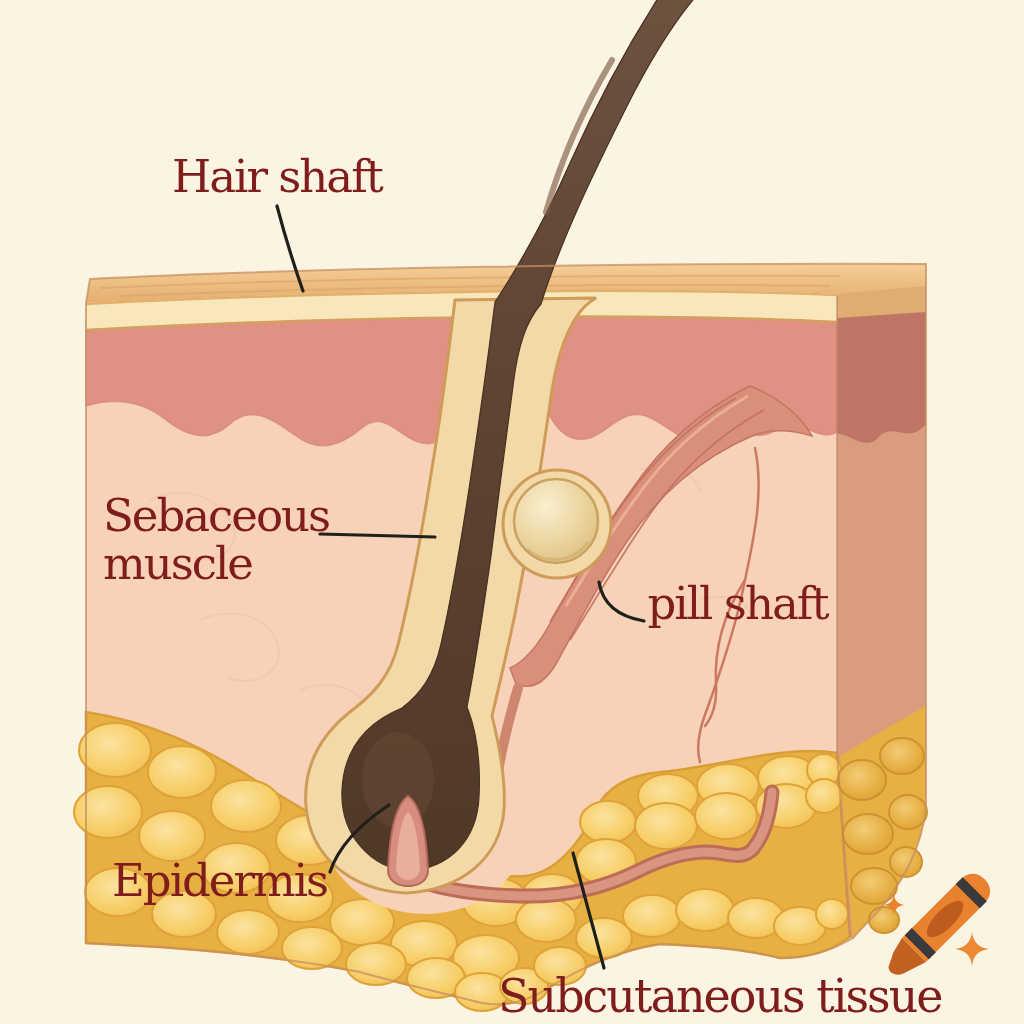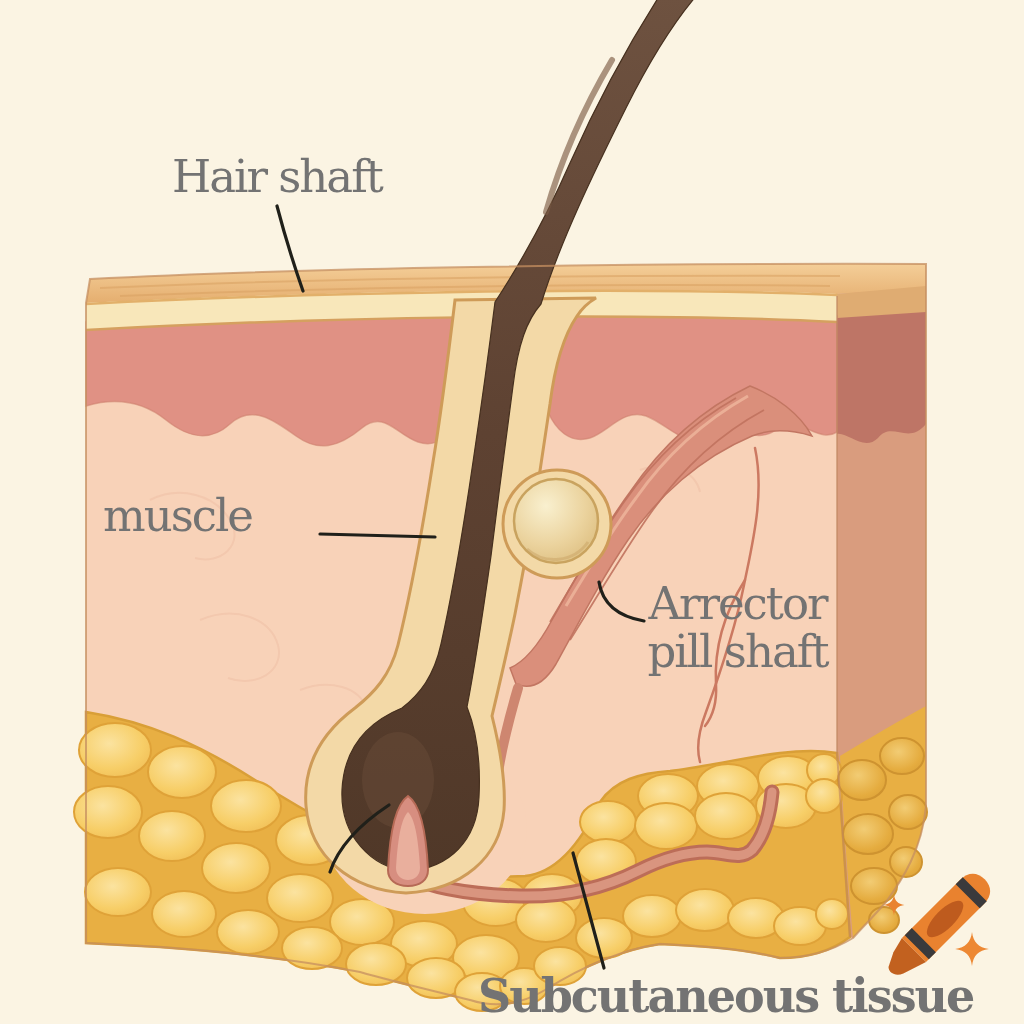--- a/index.html
+++ b/index.html
@@ -5,21 +5,21 @@
   html,body{margin:0;padding:0;}
   #stage{
     position:relative;
     width:1024px;height:1024px;
     overflow:hidden;
     font-family:"DejaVu Serif", serif;
   }
   #art{position:absolute;left:0;top:0;}
   .label{
     position:absolute;
-    color:#737373;
+    color:#7f1d1d;
     font-size:45px;
     letter-spacing:-2px;
     line-height:48px;
     white-space:nowrap;
     user-select:none;
   }
   .label .ln{display:block;}
   .label.center{text-align:center;white-space:normal;}
   .big{font-size:46px;}
 </style>
@@ -202,26 +202,29 @@
   </g>
   <path fill="#E9822F" transform="translate(894,905) scale(0.8)" d="M0,-13 C1,-5 5,-1 13,0 C5,1 1,5 0,13 C-1,5 -5,1 -13,0 C-5,-1 -1,-5 0,-13 Z"></path>
   <path fill="#ED8833" transform="translate(972,949) scale(1.3)" d="M0,-13 C1,-5 5,-1 13,0 C5,1 1,5 0,13 C-1,5 -5,1 -13,0 C-5,-1 -1,-5 0,-13 Z"></path>
 </svg>
 
 <div class="label" style="left:172px;top:153px;">
   <span>Hair shaft</span>
 </div>
 
 <div class="label" style="left:103px;top:492px;">
+  <span class="ln">Sebaceous</span>
   <span class="ln">muscle</span>
 </div>
 
 <div class="label center" style="left:615px;top:580px;width:245px;">
-  <span class="ln">Arrector</span>
   <span class="ln">pill shaft</span>
 </div>
 
-
-<div class="label big" style="left:478px;top:972px;font-weight:bold;">
+<div class="label" style="left:112px;top:857px;">
+  <span>Epidermis</span>
+</div>
+
+<div class="label big" style="left:498px;top:972px;">
   <span>Subcutaneous tissue</span>
 </div>
 
 </div>
 
 </body></html>

